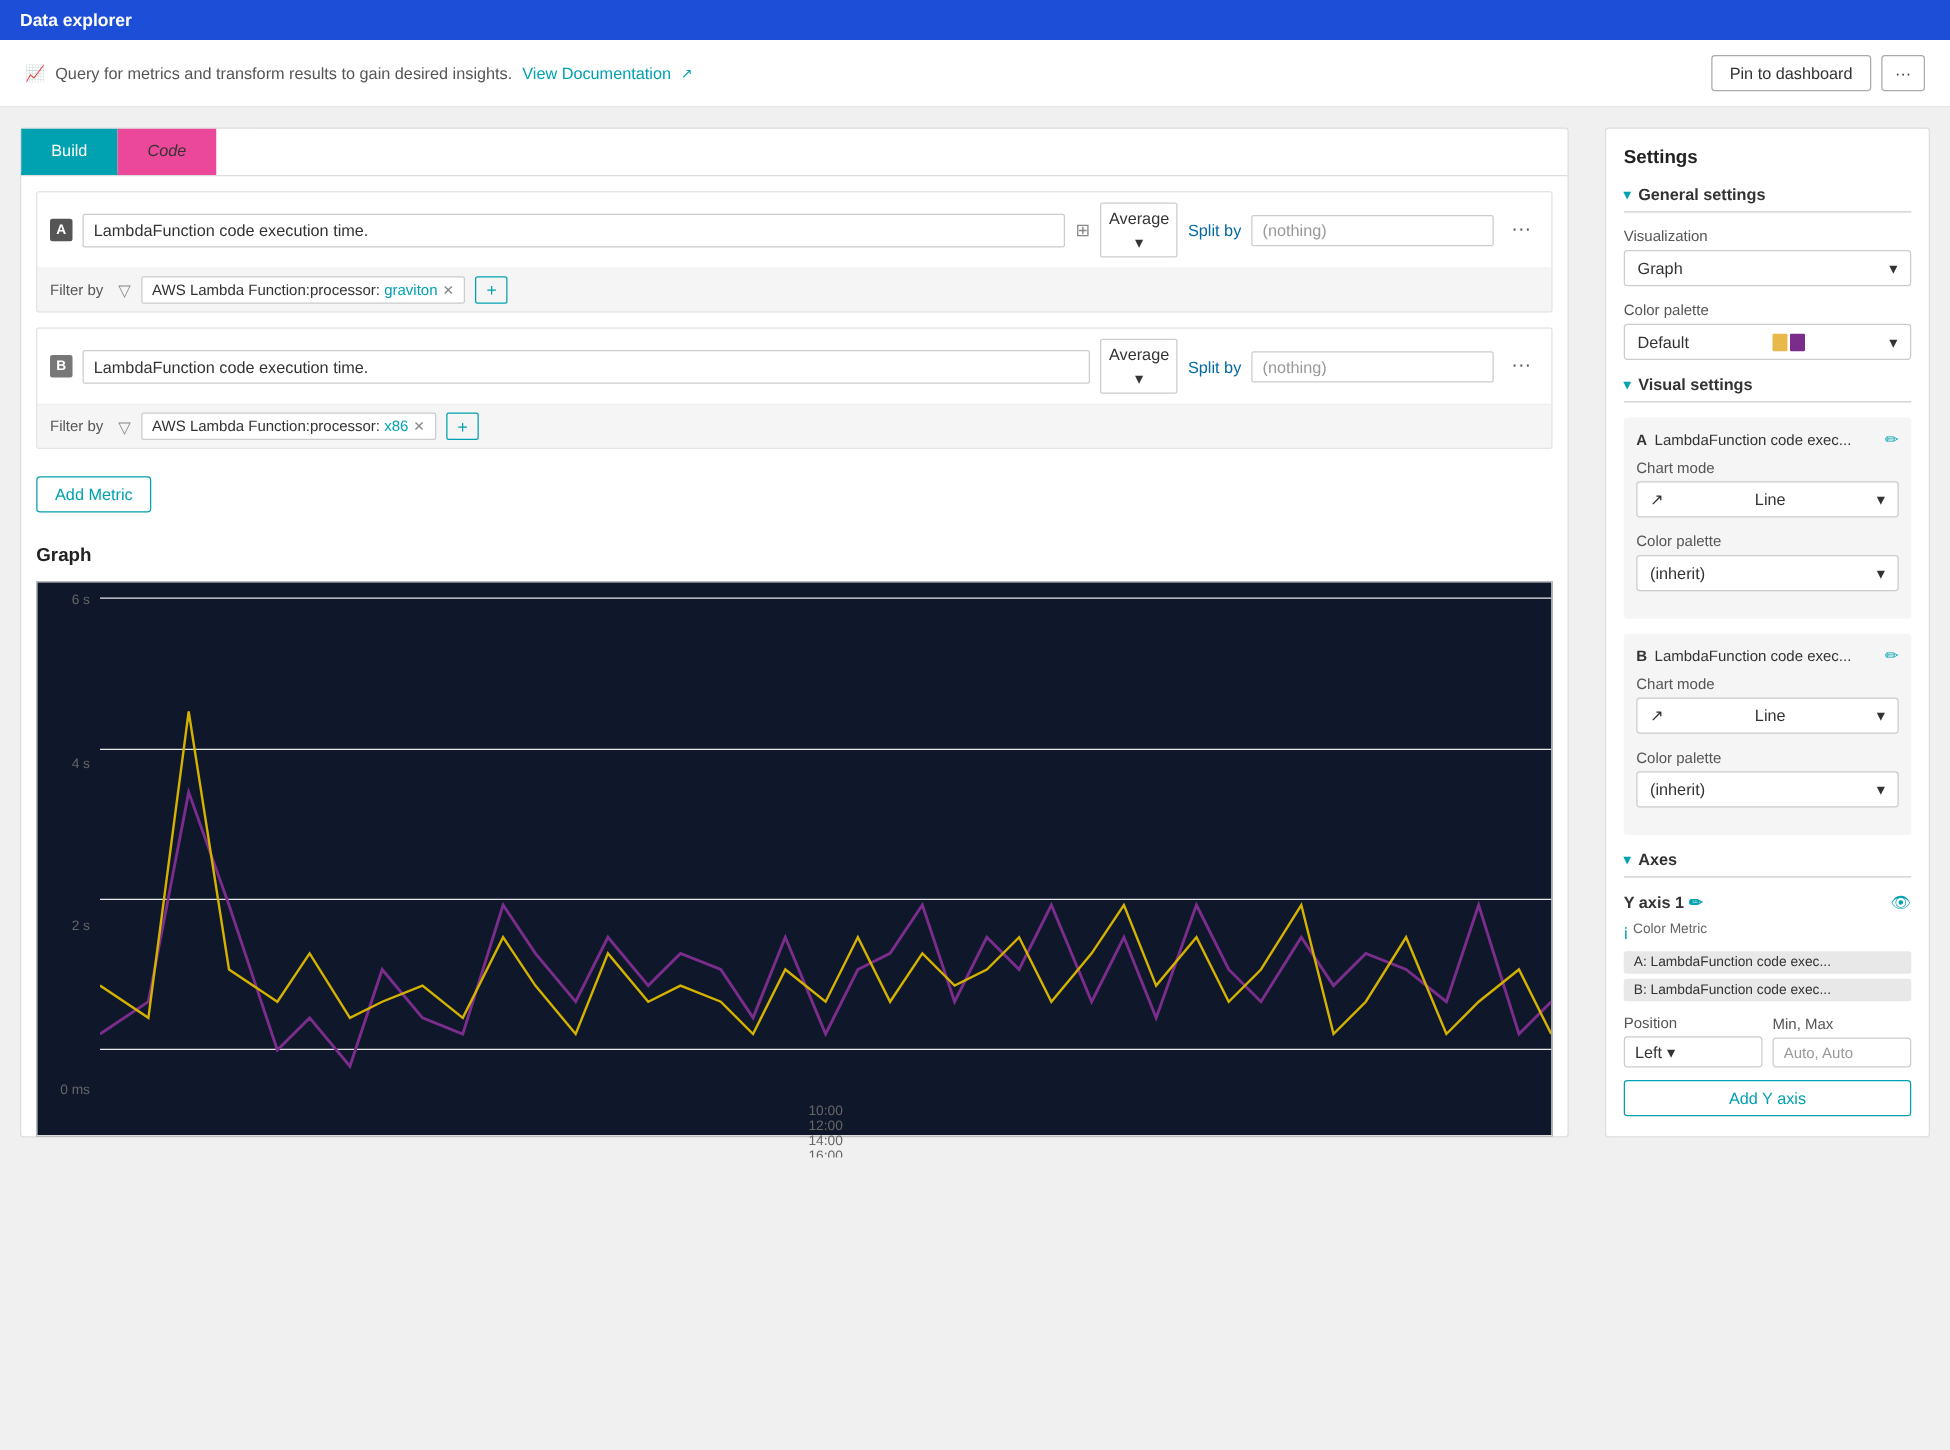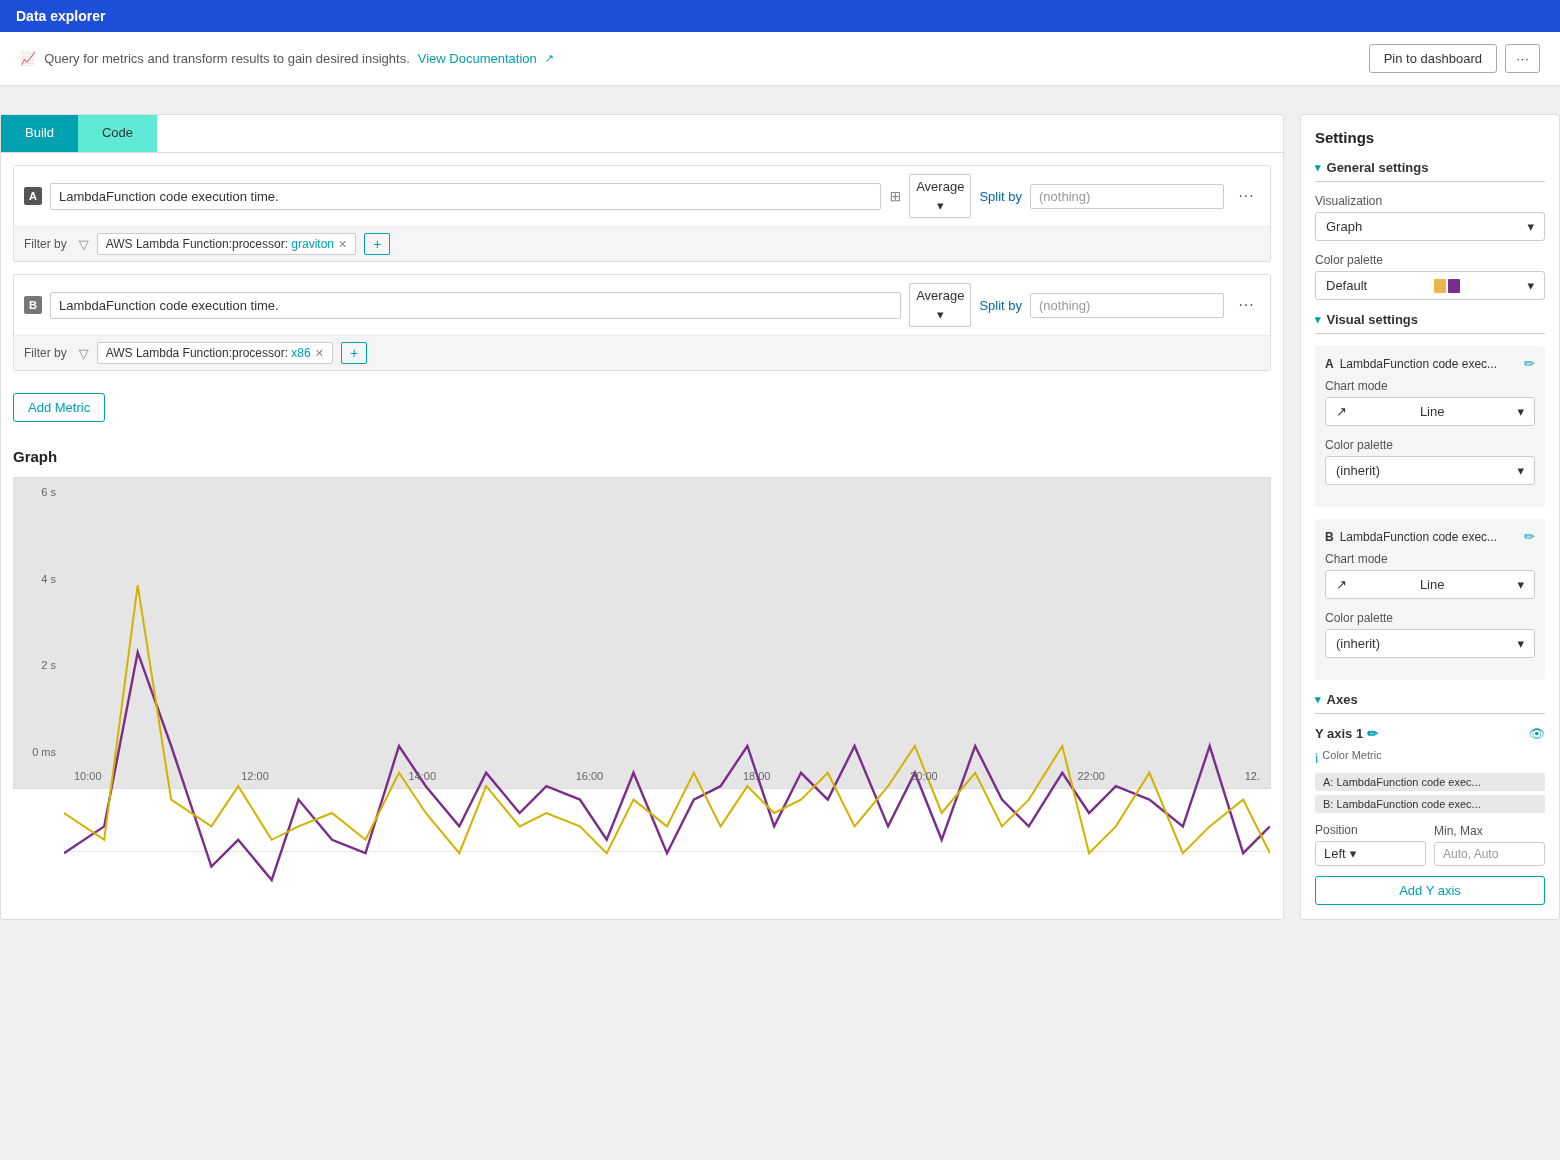--- a/index.html
+++ b/index.html
@@ -53,22 +53,22 @@
       padding: 6px 10px;
       font-size: 13px;
       cursor: pointer;
       color: #333;
     }
 
     .link-teal { color: #00a1b0; text-decoration: none; }
 
     .main-content {
       display: flex;
-      gap: 0;
-      margin-top: 28px;
+      gap: 13px;
+      padding: 16px;
     }
 
     .left-panel {
       flex: 1;
       background: white;
       border: 1px solid #ddd;
       border-radius: 3px;
       margin-right: 16px;
       padding: 0;
     }
@@ -85,22 +85,23 @@
       border-bottom: 2px solid transparent;
     }
 
     .tab.active {
       background: #00a1b0;
       color: white;
       border-bottom: 2px solid #00a1b0;
     }
 
     .tab.inactive {
-      background: #5eead4;
-      color: #333;
+      background: #ec4899;
+      color: #333;
+      font-style: italic;
     }
 
     .metric-row {
       border: 1px solid #ddd;
       margin: 12px;
       border-radius: 2px;
       background: #fafafa;
     }
 
     .metric-row-main {
@@ -258,22 +259,22 @@
     .graph-title {
       font-size: 15px;
       font-weight: 600;
       color: #222;
       margin-bottom: 12px;
     }
 
     .graph-container {
       position: relative;
       width: 100%;
-      height: 312px;
-      background: #e5e5e5;
+      height: 444px;
+      background: #0f172a;
       border: 1px solid #ddd;
     }
 
     .y-axis {
       position: absolute;
       left: 0;
       top: 0;
       bottom: 30px;
       width: 50px;
       display: flex;
@@ -290,20 +291,21 @@
       bottom: 0;
       left: 50px;
       right: 0;
       height: 25px;
       display: flex;
       justify-content: space-between;
       align-items: center;
       padding: 0 10px;
       font-size: 11px;
       color: #666;
+      flex-direction: column;
     }
 
     .chart-svg {
       position: absolute;
       left: 50px;
       top: 0;
       right: 0;
       bottom: 25px;
     }
 

